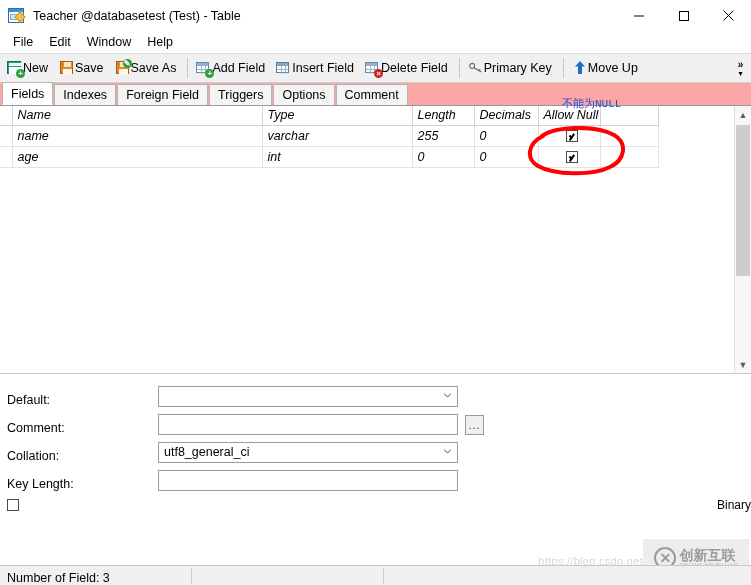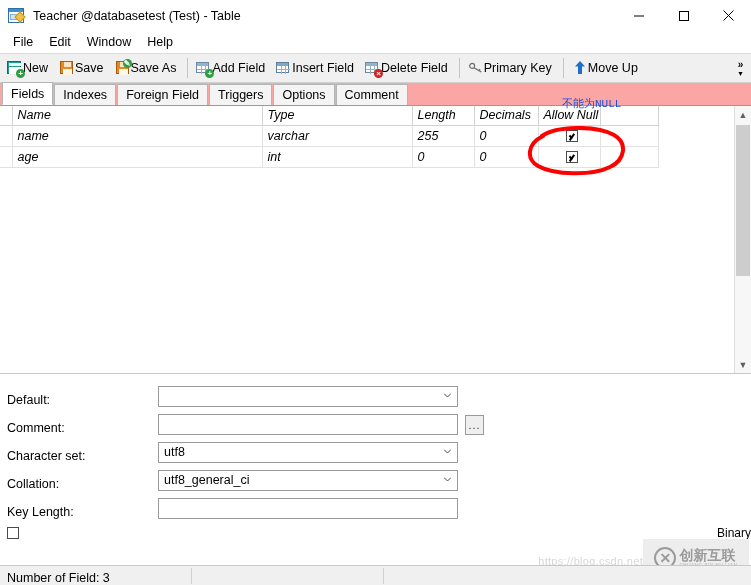--- a/index.html
+++ b/index.html
@@ -357,29 +357,20 @@
   </div>
 
   <div class="prow">
     <div class="plabel">Comment:</div>
     <div class="pfield">
       <span class="val"></span>
     </div>
     <div class="dots-btn">...</div>
   </div>
 
-  <div class="prow">
-    <div class="plabel">Character set:</div>
-    <div class="pfield">
-      <span class="val">utf8</span>
-      <svg class="caret" viewBox="0 0 7 7">
-          <polyline points="0,1.5 3.5,5 7,1.5" fill="none" stroke="#4a4a4a" stroke-width="1"></polyline>
-        </svg>
-    </div>
-  </div>
 
   <div class="prow">
     <div class="plabel">Collation:</div>
     <div class="pfield">
       <span class="val">utf8_general_ci</span>
       <svg class="caret" viewBox="0 0 7 7">
           <polyline points="0,1.5 3.5,5 7,1.5" fill="none" stroke="#4a4a4a" stroke-width="1"></polyline>
         </svg>
     </div>
   </div>

